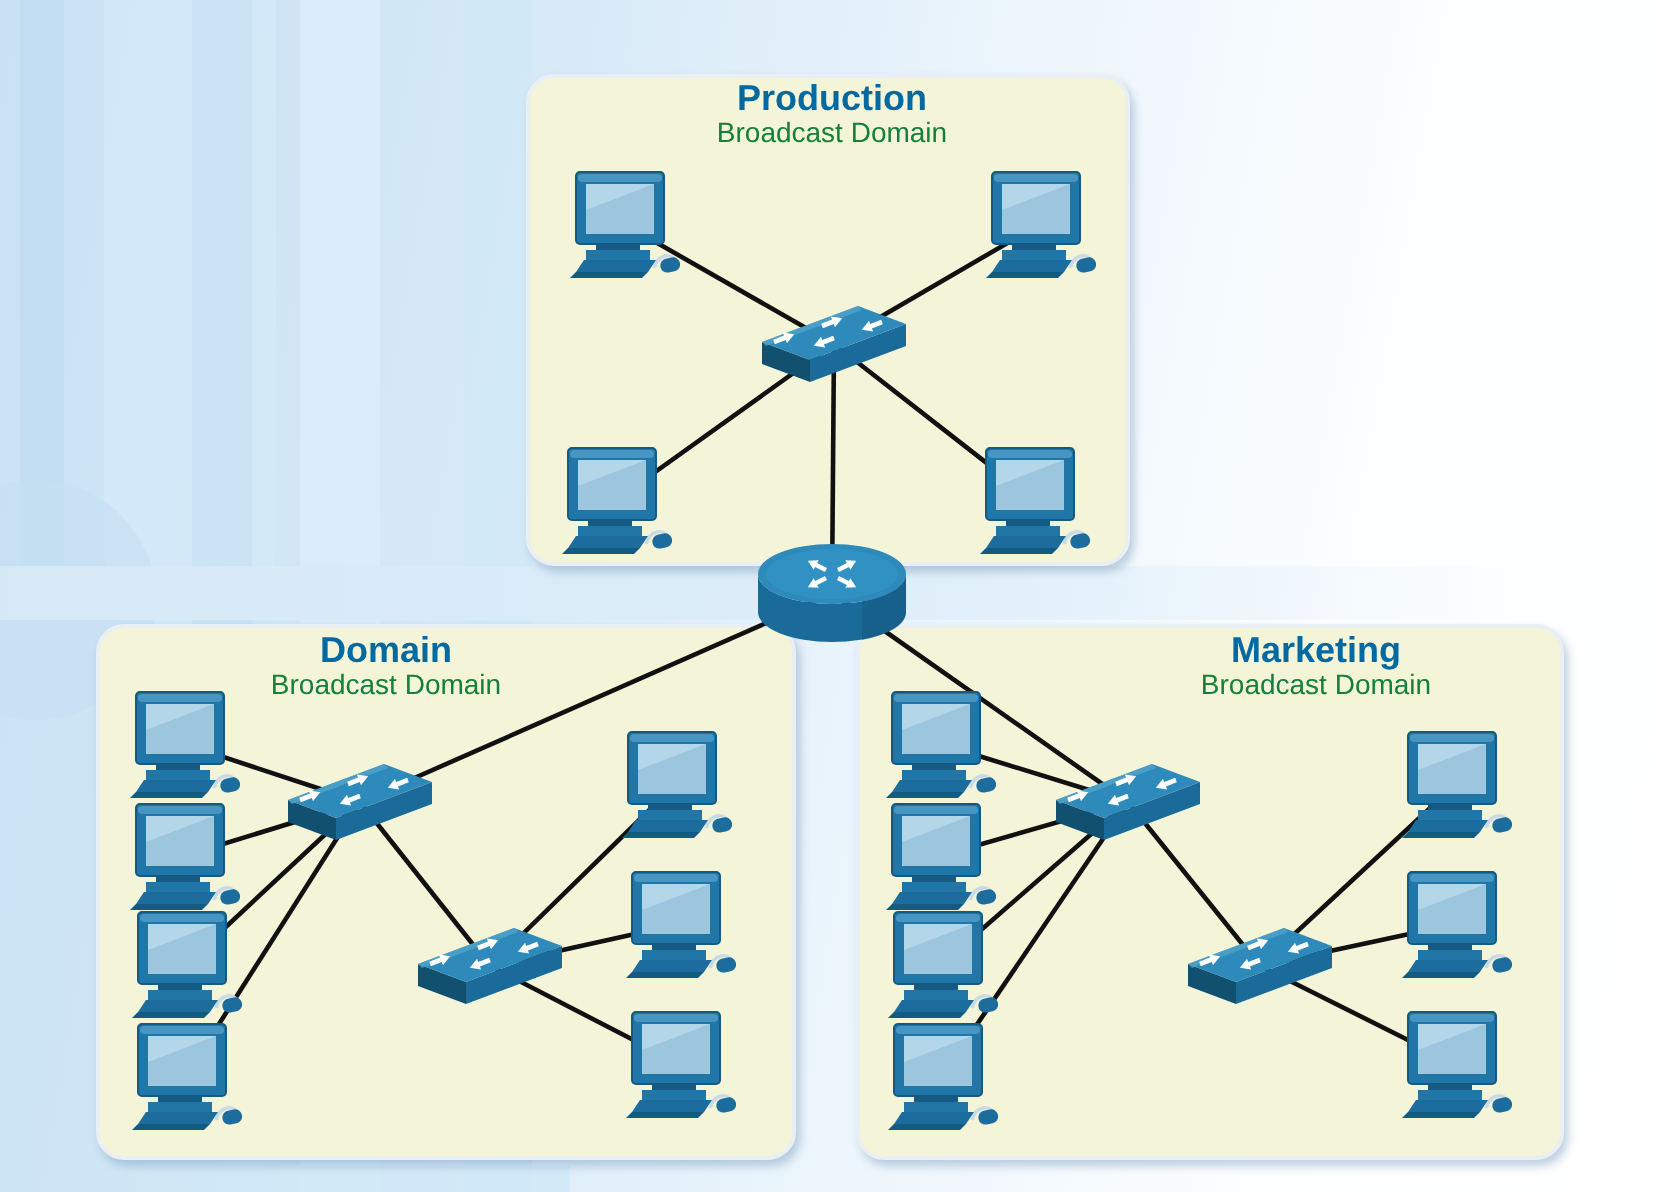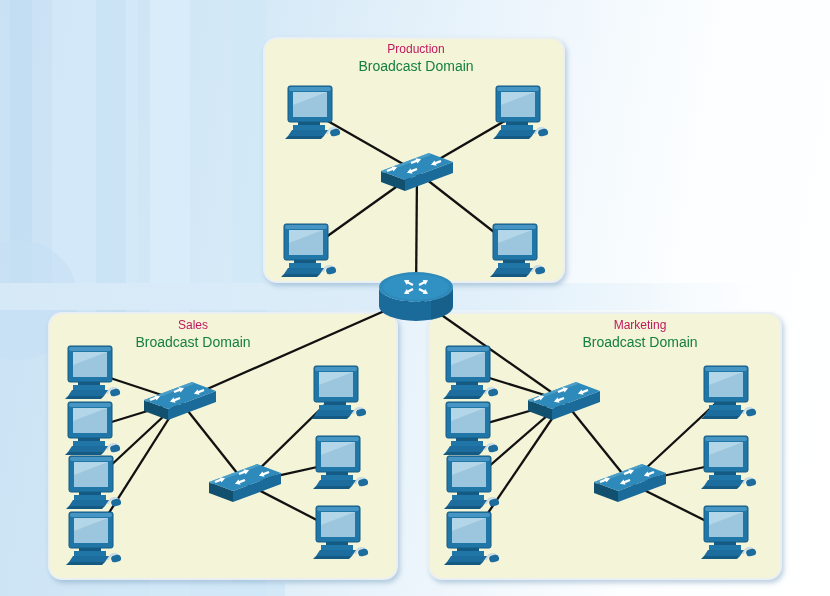--- a/index.html
+++ b/index.html
@@ -25,22 +25,22 @@
     position:absolute; background:#f4f4d8; border:2px solid #eaeff3;
     border-radius:14px; box-shadow:2px 3px 5px rgba(110,150,185,.45);
     box-sizing:border-box;
   }
   .production { left:263px; top:37px;  width:302px; height:246px; }
   .sales      { left:48px;  top:312px; width:350px; height:268px; }
   .marketing  { left:428px; top:312px; width:354px; height:268px; }
   .domain-head { position:absolute; transform:translateX(-50%); text-align:center; white-space:nowrap; }
   .production .domain-head { left:151px; top:2px; }
   .sales      .domain-head { left:143px; top:3px; }
-  .marketing  .domain-head { left:210px; top:3px; }
-  .domain-title    { font-size:12px; font-weight:normal; color:#be185d; line-height:17px; }
+  .marketing  .domain-head { left:228px; top:3px; }
+  .domain-title    { font-size:18px; font-weight:bold; color:#0369a1; line-height:17px; }
   .domain-subtitle { font-size:14px; color:#15803d; line-height:16px; }
 
   
   #edge-layer { position:absolute; left:0; top:0; width:830px; height:596px; }
   #device-layer { position:absolute; left:0; top:0; width:0; height:0; }
   .device { position:absolute; }
   .device svg { display:block; }
 </style>
 </head>
 <body>
@@ -60,21 +60,21 @@
 
   <div class="domain-box production">
     <div class="domain-head">
       <div class="domain-title">Production</div>
       <div class="domain-subtitle">Broadcast Domain</div>
     </div>
   </div>
 
   <div class="domain-box sales">
     <div class="domain-head">
-      <div class="domain-title">Sales</div>
+      <div class="domain-title">Domain</div>
       <div class="domain-subtitle">Broadcast Domain</div>
     </div>
   </div>
 
   <div class="domain-box marketing">
     <div class="domain-head">
       <div class="domain-title">Marketing</div>
       <div class="domain-subtitle">Broadcast Domain</div>
     </div>
   </div>

